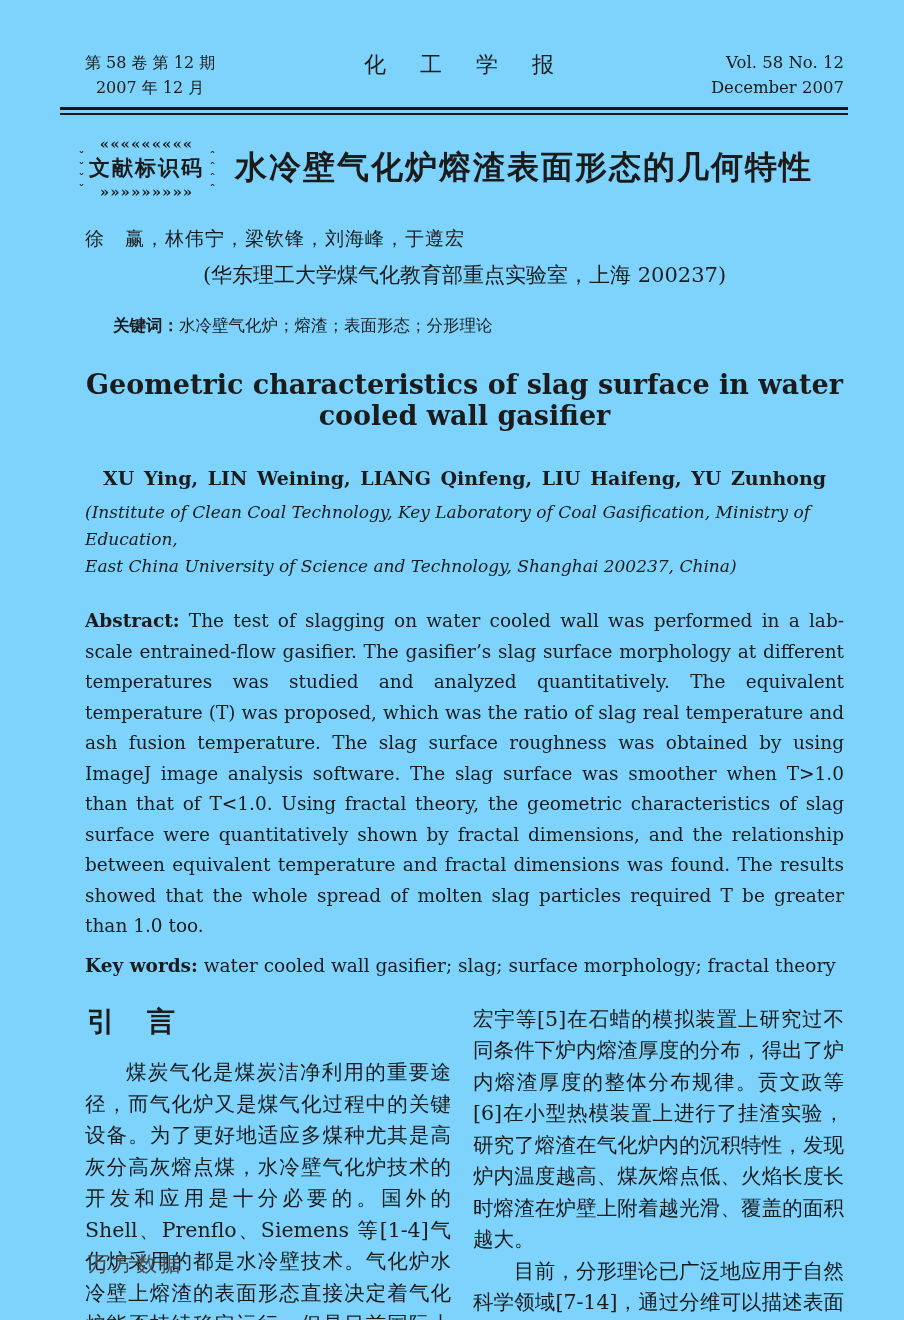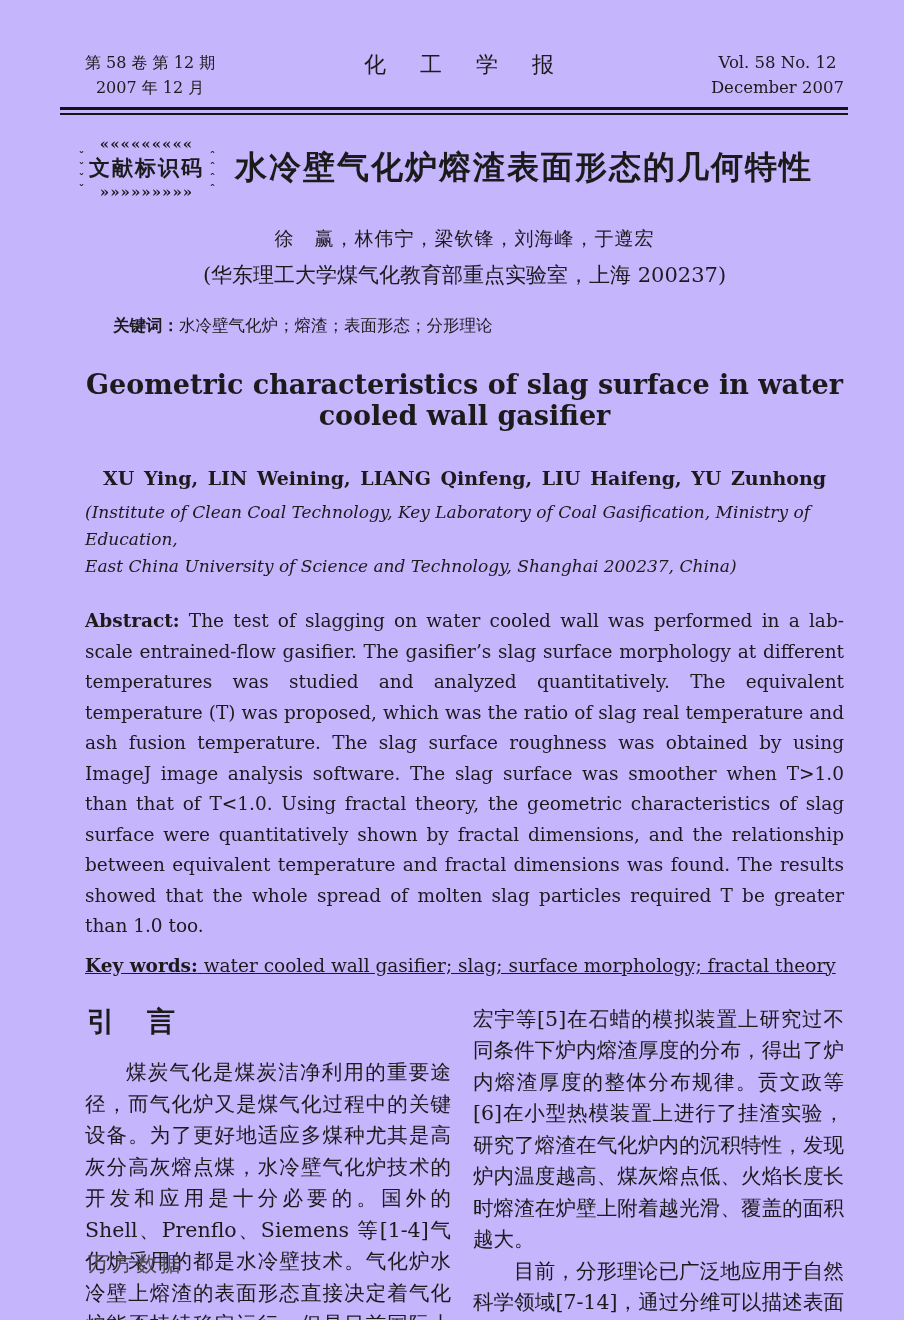--- a/index.html
+++ b/index.html
@@ -1,56 +1,56 @@
 <!DOCTYPE html>
 <html><head>
 <meta charset="utf-8">
 <style>
   html,body{margin:0;padding:0;background:#d9d9d9;}
   .page{
-    width:904px;height:1320px;background:#c4b5fd;color:#1b1b1b;
+    width:904px;height:1320px;background:#7dd3fc;color:#1b1b1b;
     position:relative;box-sizing:border-box;overflow:hidden;
     padding:50px 60px 0 85px;
     font-family:"DejaVu Serif","Liberation Serif",serif;
   }
   .b{font-weight:700;}
   
   .header{display:flex;justify-content:space-between;align-items:flex-start;}
   .header-left{font-size:16px;line-height:25px;text-align:center;}
   .header-center{text-align:center;flex:1;padding:0 10px;}
   .journal-cn{font-size:22px;letter-spacing:34px;padding-left:34px;white-space:nowrap;}
   .journal-en{font-size:15.5px;word-spacing:7px;margin-top:7px;white-space:nowrap;}
-  .header-right{font-size:16.5px;line-height:25px;text-align:center;margin-left:8px;}
+  .header-right{font-size:16.5px;line-height:25px;text-align:right;margin-left:8px;}
   .rule-double{margin:7px -4px 0 -25px;border-top:3.5px solid #141414;border-bottom:2px solid #141414;height:3px;}
   
   .badge-row{margin-top:27px;display:flex;align-items:center;}
   .badge{position:relative;padding:12px 10px;margin-left:-6px;}
   .badge-label{font-size:21px;font-weight:600;letter-spacing:2px;white-space:nowrap;}
   .badge-top,.badge-bottom{position:absolute;left:2px;right:2px;text-align:center;font-size:15px;letter-spacing:1px;line-height:12px;font-weight:700;}
   .badge-top{top:-4px;}
   .badge-bottom{bottom:-4px;}
   .badge-side{position:absolute;top:8px;bottom:8px;width:12px;writing-mode:vertical-lr;text-orientation:upright;font-size:11px;letter-spacing:-2px;font-weight:700;line-height:12px;}
   .badge-left{left:-4px;}
   .badge-right{right:-4px;}
   .title-cn{flex:1;text-align:center;font-size:32px;font-weight:700;letter-spacing:2px;padding-right:10px;}
   
-  .authors-cn{margin-top:32px;text-align:center;font-size:19px;letter-spacing:1px;}
+  .authors-cn{margin-top:32px;text-align:left;font-size:19px;letter-spacing:1px;}
   .affil-cn{margin-top:9px;text-align:center;font-size:21px;}
   
   .meta{margin-top:26px;padding-left:28px;font-size:16.5px;}
   .meta-row2{display:flex;margin-top:8px;}
   .meta-item-1{width:237px;}
   .meta-item-2{width:196px;}
   
   .en-title{margin-top:32px;text-align:center;font-size:27px;font-weight:700;}
   .en-authors{margin-top:36px;text-align:center;font-size:19px;font-weight:700;word-spacing:3px;}
   .en-affil{margin-top:10px;text-align:left;font-style:italic;font-size:17px;line-height:27px;}
   
   .abstract{margin-top:26px;font-size:18.5px;line-height:30.5px;text-align:justify;}
-  .keywords-en{margin-top:13px;font-size:18.5px;text-decoration:underline;}
+  .keywords-en{margin-top:13px;font-size:18.5px;}
   
   .columns{margin-top:28px;display:flex;gap:22px;font-size:20.5px;line-height:31.5px;text-align:justify;}
   .col-left{width:366px;}
   .col-right{flex:1;}
   .intro-heading{font-size:28px;font-weight:600;letter-spacing:2px;margin:2px 0 20px 2px;}
   .para{text-indent:2em;margin:0;}
   .para+.para{margin-top:0;}
   
   .wanfang{position:absolute;left:88px;bottom:42px;font-size:21px;color:#4a4a4a;letter-spacing:3px;font-family:"DejaVu Sans","Liberation Sans",sans-serif;}
 </style>

